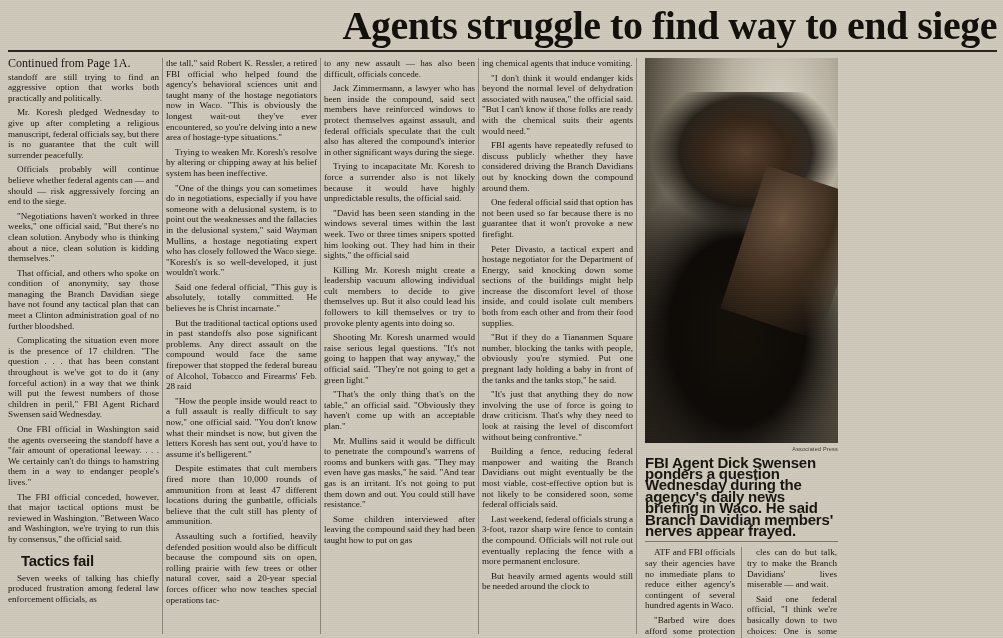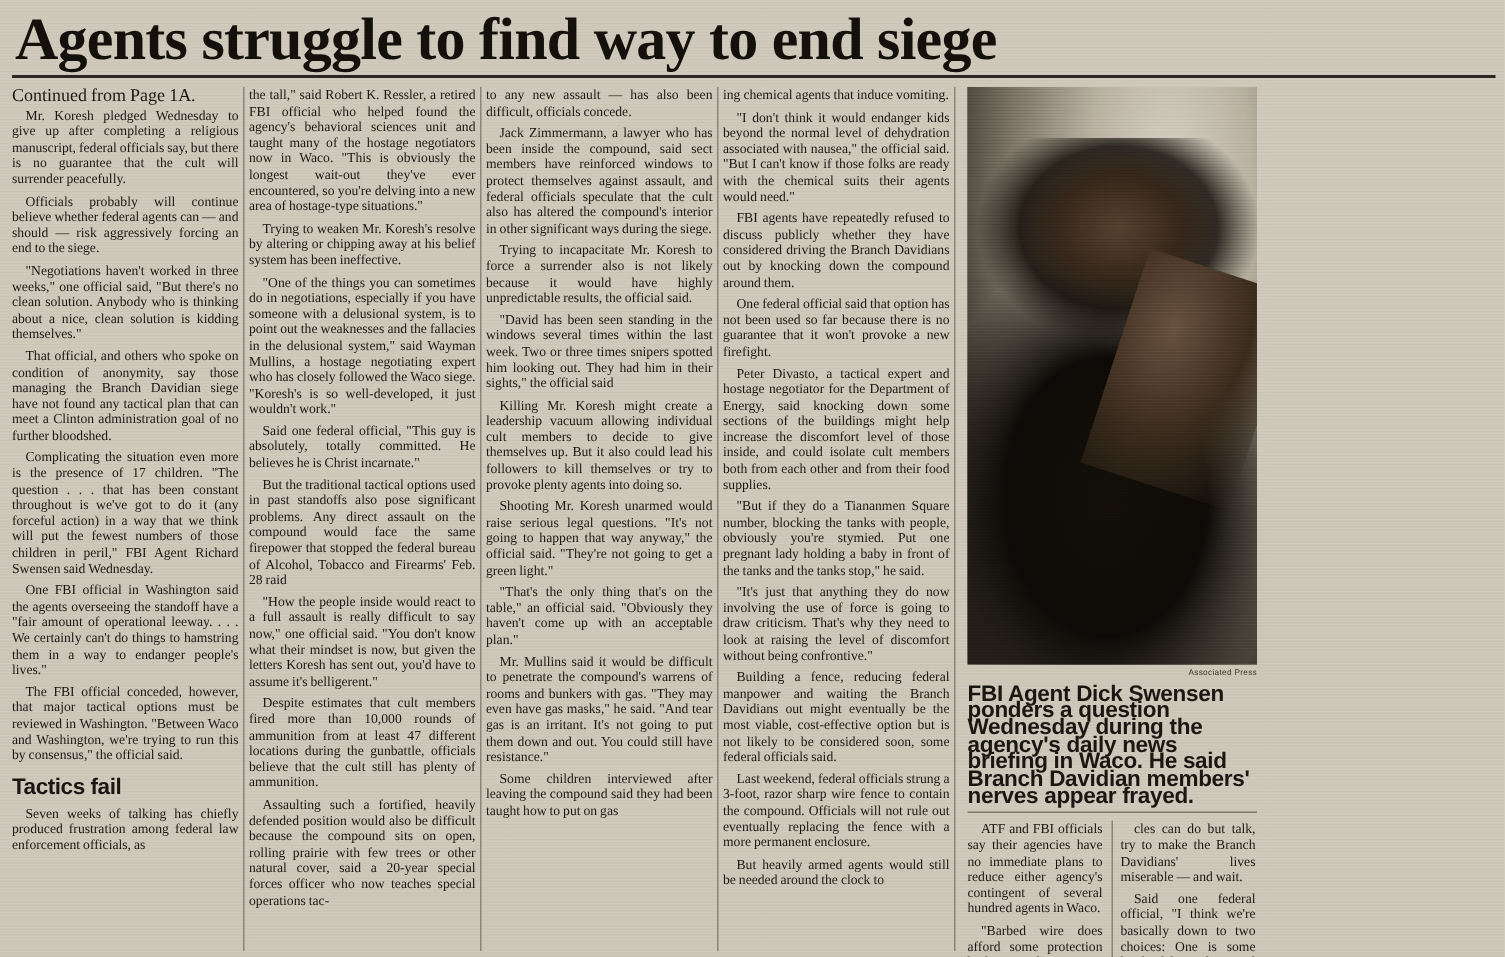--- a/index.html
+++ b/index.html
@@ -26,20 +26,21 @@
   }
   .headline {
     font-family: "Liberation Serif", serif;
     font-size: 40px;
     line-height: 44px;
     font-weight: 700;
     letter-spacing: -0.5px;
     color: #14110d;
     margin: 0 0 2px 2px;
     white-space: nowrap;
+    text-align: right;
   }
   .rule {
     height: 2px;
     background: #2b2620;
     margin: 2px 0 6px 0;
   }
   .columns {
     display: flex;
     gap: 0px;
     height: 576px;
@@ -78,21 +79,21 @@
     font-weight: 400;
     font-size: 12px;
     text-indent: 0 !important;
     margin-bottom: 3px !important;
   }
   .subhead {
     font-family: "Liberation Sans", sans-serif;
     font-weight: 700;
     font-size: 15px;
     line-height: 17px;
-    margin: 7px 0 4px 0;
+    margin: 7px 0 4px 13px;
     text-indent: 0;
     letter-spacing: -0.3px;
   }
   
   .photocol {
     width: 198px;
     padding-left: 5px;
     padding-right: 0;
     box-sizing: border-box;
     position: relative;
@@ -185,20 +186,21 @@
 
 <div class="page">
 
   <h1 class="headline">Agents struggle to find way to end siege</h1>
   <div class="rule"></div>
 
   <div class="columns">
 
     <div class="col">
       <p class="jumpline">Continued from Page 1A.</p>
+      <p class="noindent">standoff are still trying to find an aggressive option that works both practically and politically.</p>
       <p>Mr. Koresh pledged Wednesday to give up after completing a religious manuscript, federal officials say, but there is no guarantee that the cult will surrender peacefully.</p>
       <p>Officials probably will continue believe whether federal agents can — and should — risk aggressively forcing an end to the siege.</p>
       <p>"Negotiations haven't worked in three weeks," one official said, "But there's no clean solution. Anybody who is thinking about a nice, clean solution is kidding themselves."</p>
       <p>That official, and others who spoke on condition of anonymity, say those managing the Branch Davidian siege have not found any tactical plan that can meet a Clinton administration goal of no further bloodshed.</p>
       <p>Complicating the situation even more is the presence of 17 children. "The question . . . that has been constant throughout is we've got to do it (any forceful action) in a way that we think will put the fewest numbers of those children in peril," FBI Agent Richard Swensen said Wednesday.</p>
       <p>One FBI official in Washington said the agents overseeing the standoff have a "fair amount of operational leeway. . . . We certainly can't do things to hamstring them in a way to endanger people's lives."</p>
       <p>The FBI official conceded, however, that major tactical options must be reviewed in Washington. "Between Waco and Washington, we're trying to run this by consensus," the official said.</p>
       <div class="subhead">Tactics fail</div>
       <p>Seven weeks of talking has chiefly produced frustration among federal law enforcement officials, as</p>
     </div>

